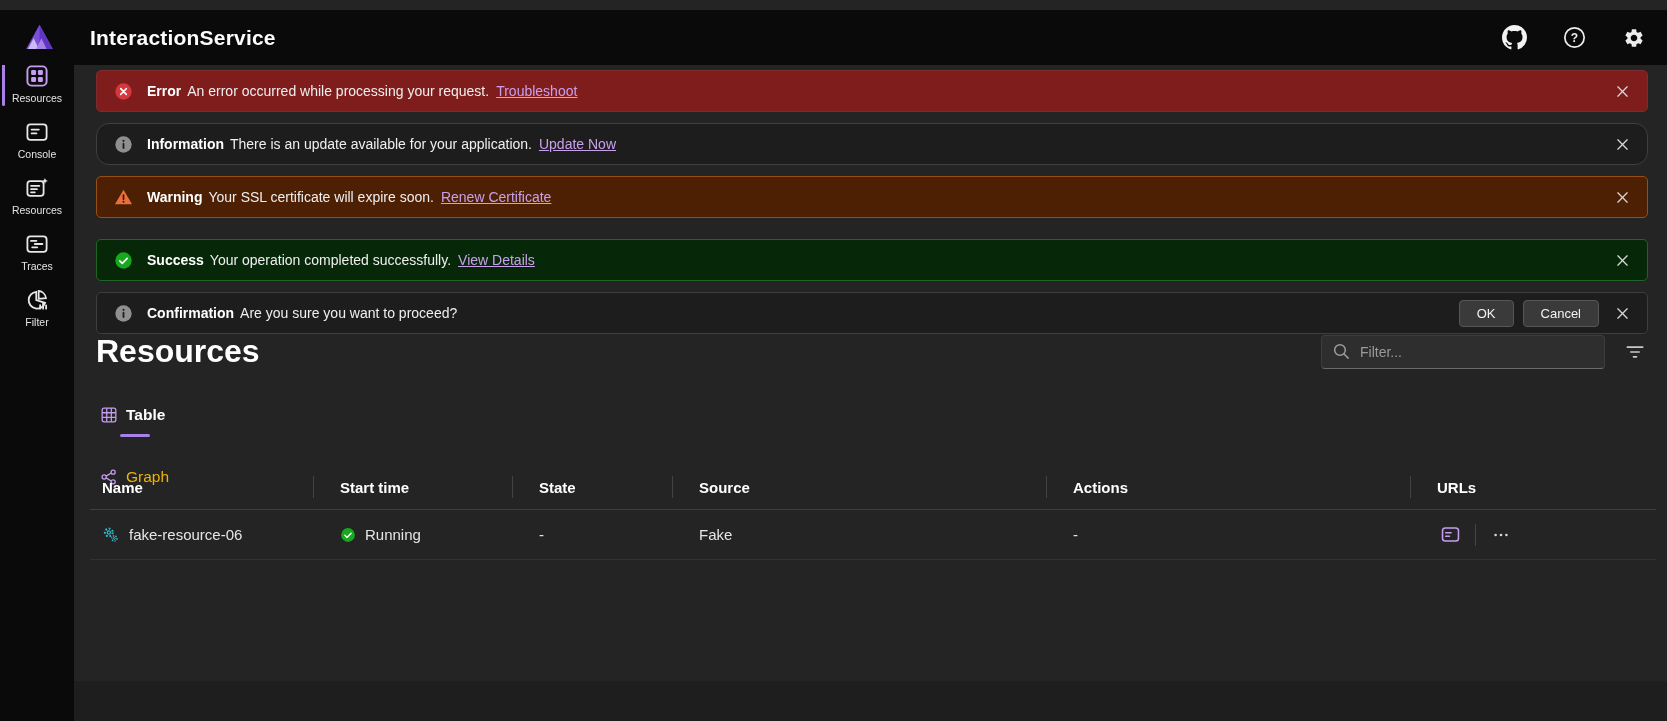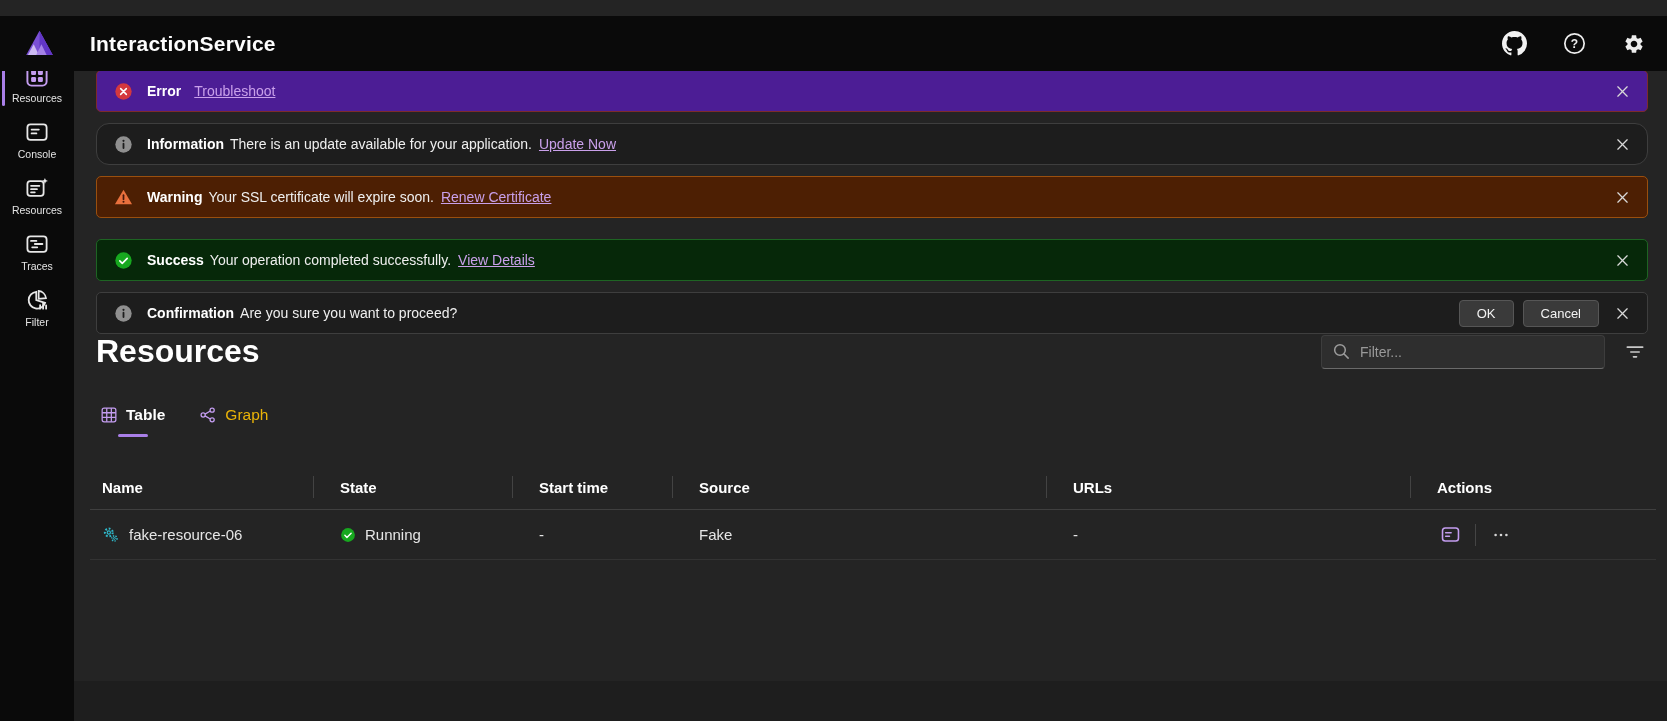--- a/index.html
+++ b/index.html
@@ -1,21 +1,21 @@
 <!DOCTYPE html>
 <html><head>
 <meta charset="utf-8">
 <style>
   * { margin:0; padding:0; box-sizing:border-box; }
   html,body { width:1667px; height:721px; background:#242424; overflow:hidden;
     font-family:"Liberation Sans", sans-serif; }
   .stage { position:relative; width:1667px; height:721px; background:#242424; }
 
   
-  .topbar { position:absolute; left:0; top:16px; width:1667px; height:55px; background:#0a0a0a; z-index:5; }
+  .topbar { position:absolute; left:0; top:10px; width:1667px; height:55px; background:#0a0a0a; z-index:5; }
   .logo { position:absolute; left:25px; top:13px; width:29px; height:29px; }
   .app-title { position:absolute; left:90px; top:0; height:55px; display:flex; align-items:center;
     color:#fdfdfd; font-size:21px; font-weight:600; letter-spacing:.2px; }
   .top-icons { position:absolute; right:20px; top:0; height:55px; display:flex; align-items:center; gap:34px; }
   .top-icon-btn { background:none; border:none; cursor:pointer; width:26px; height:26px;
     display:flex; align-items:center; justify-content:center; }
 
   
   .sidebar { position:absolute; left:0; top:55px; width:74px; height:666px; background:#0a0a0a; z-index:4; }
   .side-item { position:relative; width:74px; height:54px; margin-top:2px; display:flex; flex-direction:column;
@@ -29,21 +29,21 @@
   .banners { position:absolute; left:96px; top:70px; width:1552px; display:flex; flex-direction:column; gap:11px; }
   .banner { height:42px; border-radius:5px; display:flex; align-items:center; padding:0 14px 0 17px;
     font-size:14px; color:#efefef; border:1px solid transparent; }
   .banner .bicon { width:19px; height:19px; margin-right:14px; flex:0 0 auto; display:flex; }
   .banner .btitle { font-weight:700; color:#ffffff; margin-right:6px; white-space:nowrap; }
   .banner .bmsg { white-space:nowrap; }
   .banner a.blink { color:#c9a0ea; text-decoration:underline; margin-left:7px; cursor:pointer; white-space:nowrap; }
   .banner .bspacer { flex:1 1 auto; }
   .bclose { background:none; border:none; cursor:pointer; width:22px; height:22px; display:flex;
     align-items:center; justify-content:center; margin-left:12px; }
-  .banner.error   { background:#4c1d95; border-color:#7d2b2c; }
+  .banner.error   { background:#7f1d1d; border-color:#7d2b2c; }
   .banner.info    { background:#1d1d1d; border-color:#3e3e3e;border-radius:13px; }
   .banner.warning { background:#4d1f03; border-color:#9a4f0e; }
   .banner.success { background:#062809; border-color:#1e6423;margin-top:10px; }
   .banner.confirm { background:#1d1d1d; border-color:#3e3e3e; }
   .dlg-btn { background:#3a3a3a; border:1px solid #565656; color:#f2f2f2; font-size:13px;
     font-family:"Liberation Sans", sans-serif; border-radius:4px; padding:5px 17px; cursor:pointer; }
   .dlg-btn + .dlg-btn { margin-left:9px; }
 
   
   .heading-row { position:absolute; left:96px; top:333px; width:1552px; display:flex;
@@ -53,21 +53,21 @@
   .searchbox { position:relative; width:284px; height:34px; }
   .searchbox input { width:100%; height:100%; background:#2e2e2e; border:1px solid #3d3d3d;
     border-bottom-color:#6a6a6a; border-radius:4px; color:#e8e8e8; font-size:14px;
     font-family:"Liberation Sans", sans-serif; padding:0 11px 0 38px; outline:none; }
   .searchbox input::placeholder { color:#9a9a9a; }
   .searchbox .search-ic { position:absolute; left:11px; top:7px; width:19px; height:19px; }
   .funnel-btn { background:none; border:none; cursor:pointer; width:26px; height:26px;
     display:flex; align-items:center; justify-content:center; }
 
   
-  .tabs { position:absolute; left:96px; top:401px; display:flex; gap:26px; }
+  .tabs { position:absolute; left:96px; top:401px; display:flex; gap:26px;flex-direction:column; }
   .tab { position:relative; display:flex; align-items:center; gap:8px; padding:5px 4px 13px 4px;
     cursor:pointer; font-size:15.5px; color:#eab308; }
   .tab .tab-ic { width:18px; height:18px; display:flex; }
   .tab.active { color:#ffffff; font-weight:600; }
   .tab.active::after { content:""; position:absolute; left:50%; transform:translateX(-50%);
     bottom:0; width:30px; height:3px; border-radius:2px; background:#a97fe8; }
 
   
   .rtable { position:absolute; left:90px; top:465px; width:1566px; }
   .tgrid { display:grid; grid-template-columns:223px 199px 160px 374px 364px 246px; }
@@ -179,20 +179,21 @@
   <div class="banners">
 
     <div class="banner error">
       <span class="bicon">
         <svg viewBox="0 0 20 20" width="19" height="19">
           <circle cx="10" cy="10" r="8.6" fill="#d4383e"></circle>
           <path d="M7 7l6 6M13 7l-6 6" stroke="#fff" stroke-width="1.6" stroke-linecap="round"></path>
         </svg>
       </span>
       <span class="btitle">Error</span>
+      <span class="bmsg">An error occurred while processing your request.</span>
       <a class="blink">Troubleshoot</a>
       <span class="bspacer"></span>
       <button class="bclose">
         <svg viewBox="0 0 20 20" width="17" height="17">
           <path d="M4.5 4.5l11 11M15.5 4.5l-11 11" stroke="#d8d8d8" stroke-width="1.5" stroke-linecap="round"></path>
         </svg>
       </button>
     </div>
 
     <div class="banner info">
@@ -311,25 +312,25 @@
           <path d="M6.7 9l5.8-3.4M6.7 11l5.8 3.4" stroke="#c49df0" stroke-width="1.4"></path>
         </svg>
       </span>
       <span>Graph</span>
     </div>
   </div>
 
   <div class="rtable">
     <div class="tgrid thead">
       <div class="cell">Name</div>
+      <div class="cell">Start time</div>
       <div class="cell">State</div>
-      <div class="cell">Start time</div>
       <div class="cell">Source</div>
+      <div class="cell">Actions</div>
       <div class="cell">URLs</div>
-      <div class="cell">Actions</div>
     </div>
     <div class="tgrid trow">
       <div class="cell">
         <span class="mini-ic">
           <svg viewBox="0 0 20 20" width="17" height="17">
             <circle cx="8" cy="7.6" r="4.6" fill="none" stroke="#2fb8ca" stroke-width="2.4" stroke-dasharray="2.1 2.1"></circle>
             <circle cx="8" cy="7.6" r="1.9" fill="none" stroke="#2fb8ca" stroke-width="1.4"></circle>
             <circle cx="14.6" cy="14.6" r="3" fill="none" stroke="#2fb8ca" stroke-width="1.9" stroke-dasharray="1.5 1.5"></circle>
             <circle cx="14.6" cy="14.6" r="1.1" fill="none" stroke="#2fb8ca" stroke-width="1.1"></circle>
           </svg>

